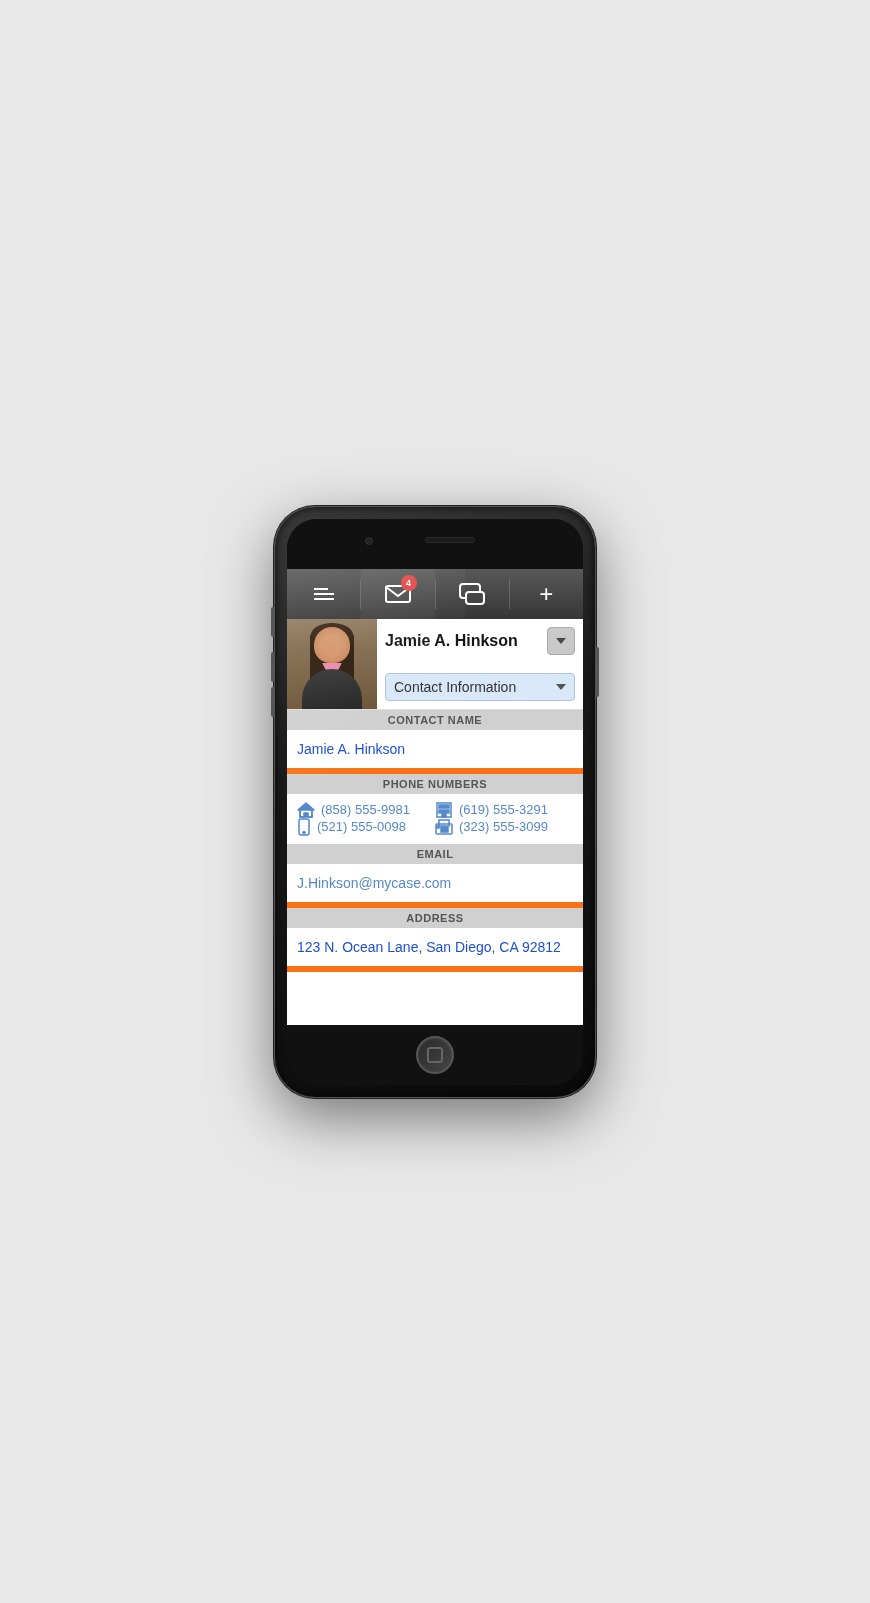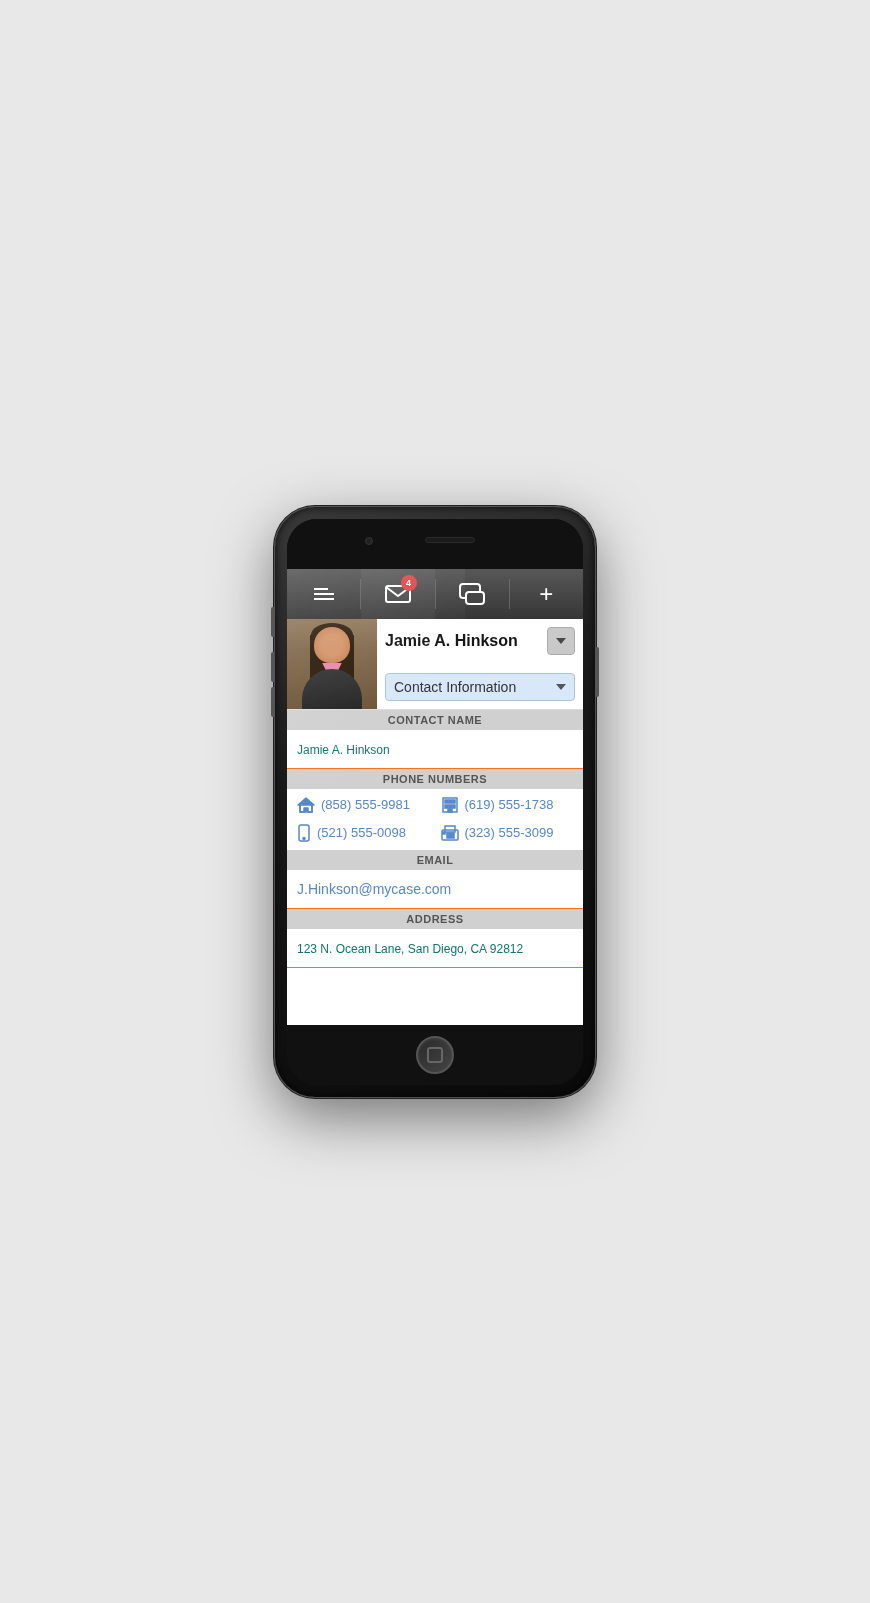--- a/index.html
+++ b/index.html
@@ -264,33 +264,33 @@
       color: #555;
       letter-spacing: 0.5px;
       text-transform: uppercase;
       text-align: center;
     }
 
     
     .data-row {
       padding: 10px 10px;
       background: #fff;
-      border-bottom: 1px solid #f97316;
+      border-bottom: 6px solid #f97316;
     }
 
     .data-text {
-      font-size: 12px;
-      color: #0f766e;
+      font-size: 14px;
+      color: #1d4ed8;
       text-align: center;
     }
 
     .phone-grid {
       display: grid;
       grid-template-columns: 1fr 1fr;
-      gap: 11px;
+      gap: 0;
       padding: 8px 10px;
       background: #fff;
     }
 
     .phone-item {
       display: flex;
       align-items: center;
       gap: 6px;
     }
 
@@ -512,21 +512,21 @@
             <svg width="18" height="16" viewBox="0 0 18 16" fill="none" stroke="#5588cc" stroke-width="1.5">
               <rect x="2" y="1" width="14" height="14" stroke="#5588cc" stroke-width="1.5" fill="none"></rect>
               <rect x="4" y="3" width="3" height="3" fill="#5588cc"></rect>
               <rect x="8" y="3" width="3" height="3" fill="#5588cc"></rect>
               <rect x="12" y="3" width="2" height="3" fill="#5588cc"></rect>
               <rect x="4" y="8" width="3" height="3" fill="#5588cc"></rect>
               <rect x="8" y="8" width="3" height="3" fill="#5588cc"></rect>
               <rect x="12" y="8" width="2" height="3" fill="#5588cc"></rect>
               <rect x="7" y="12" width="4" height="3" fill="#5588cc"></rect>
             </svg>
-            <span class="phone-number">(619) 555-1738</span>
+            <span class="phone-number">(619) 555-3291</span>
           </div>
 
           <div class="phone-item">
             <svg width="14" height="18" viewBox="0 0 14 18" fill="none" stroke="#5588cc" stroke-width="1.5">
               <rect x="2" y="1" width="10" height="16" rx="2" stroke="#5588cc" stroke-width="1.5"></rect>
               <circle cx="7" cy="14.5" r="1" fill="#5588cc"></circle>
             </svg>
             <span class="phone-number">(521) 555-0098</span>
           </div>
 

